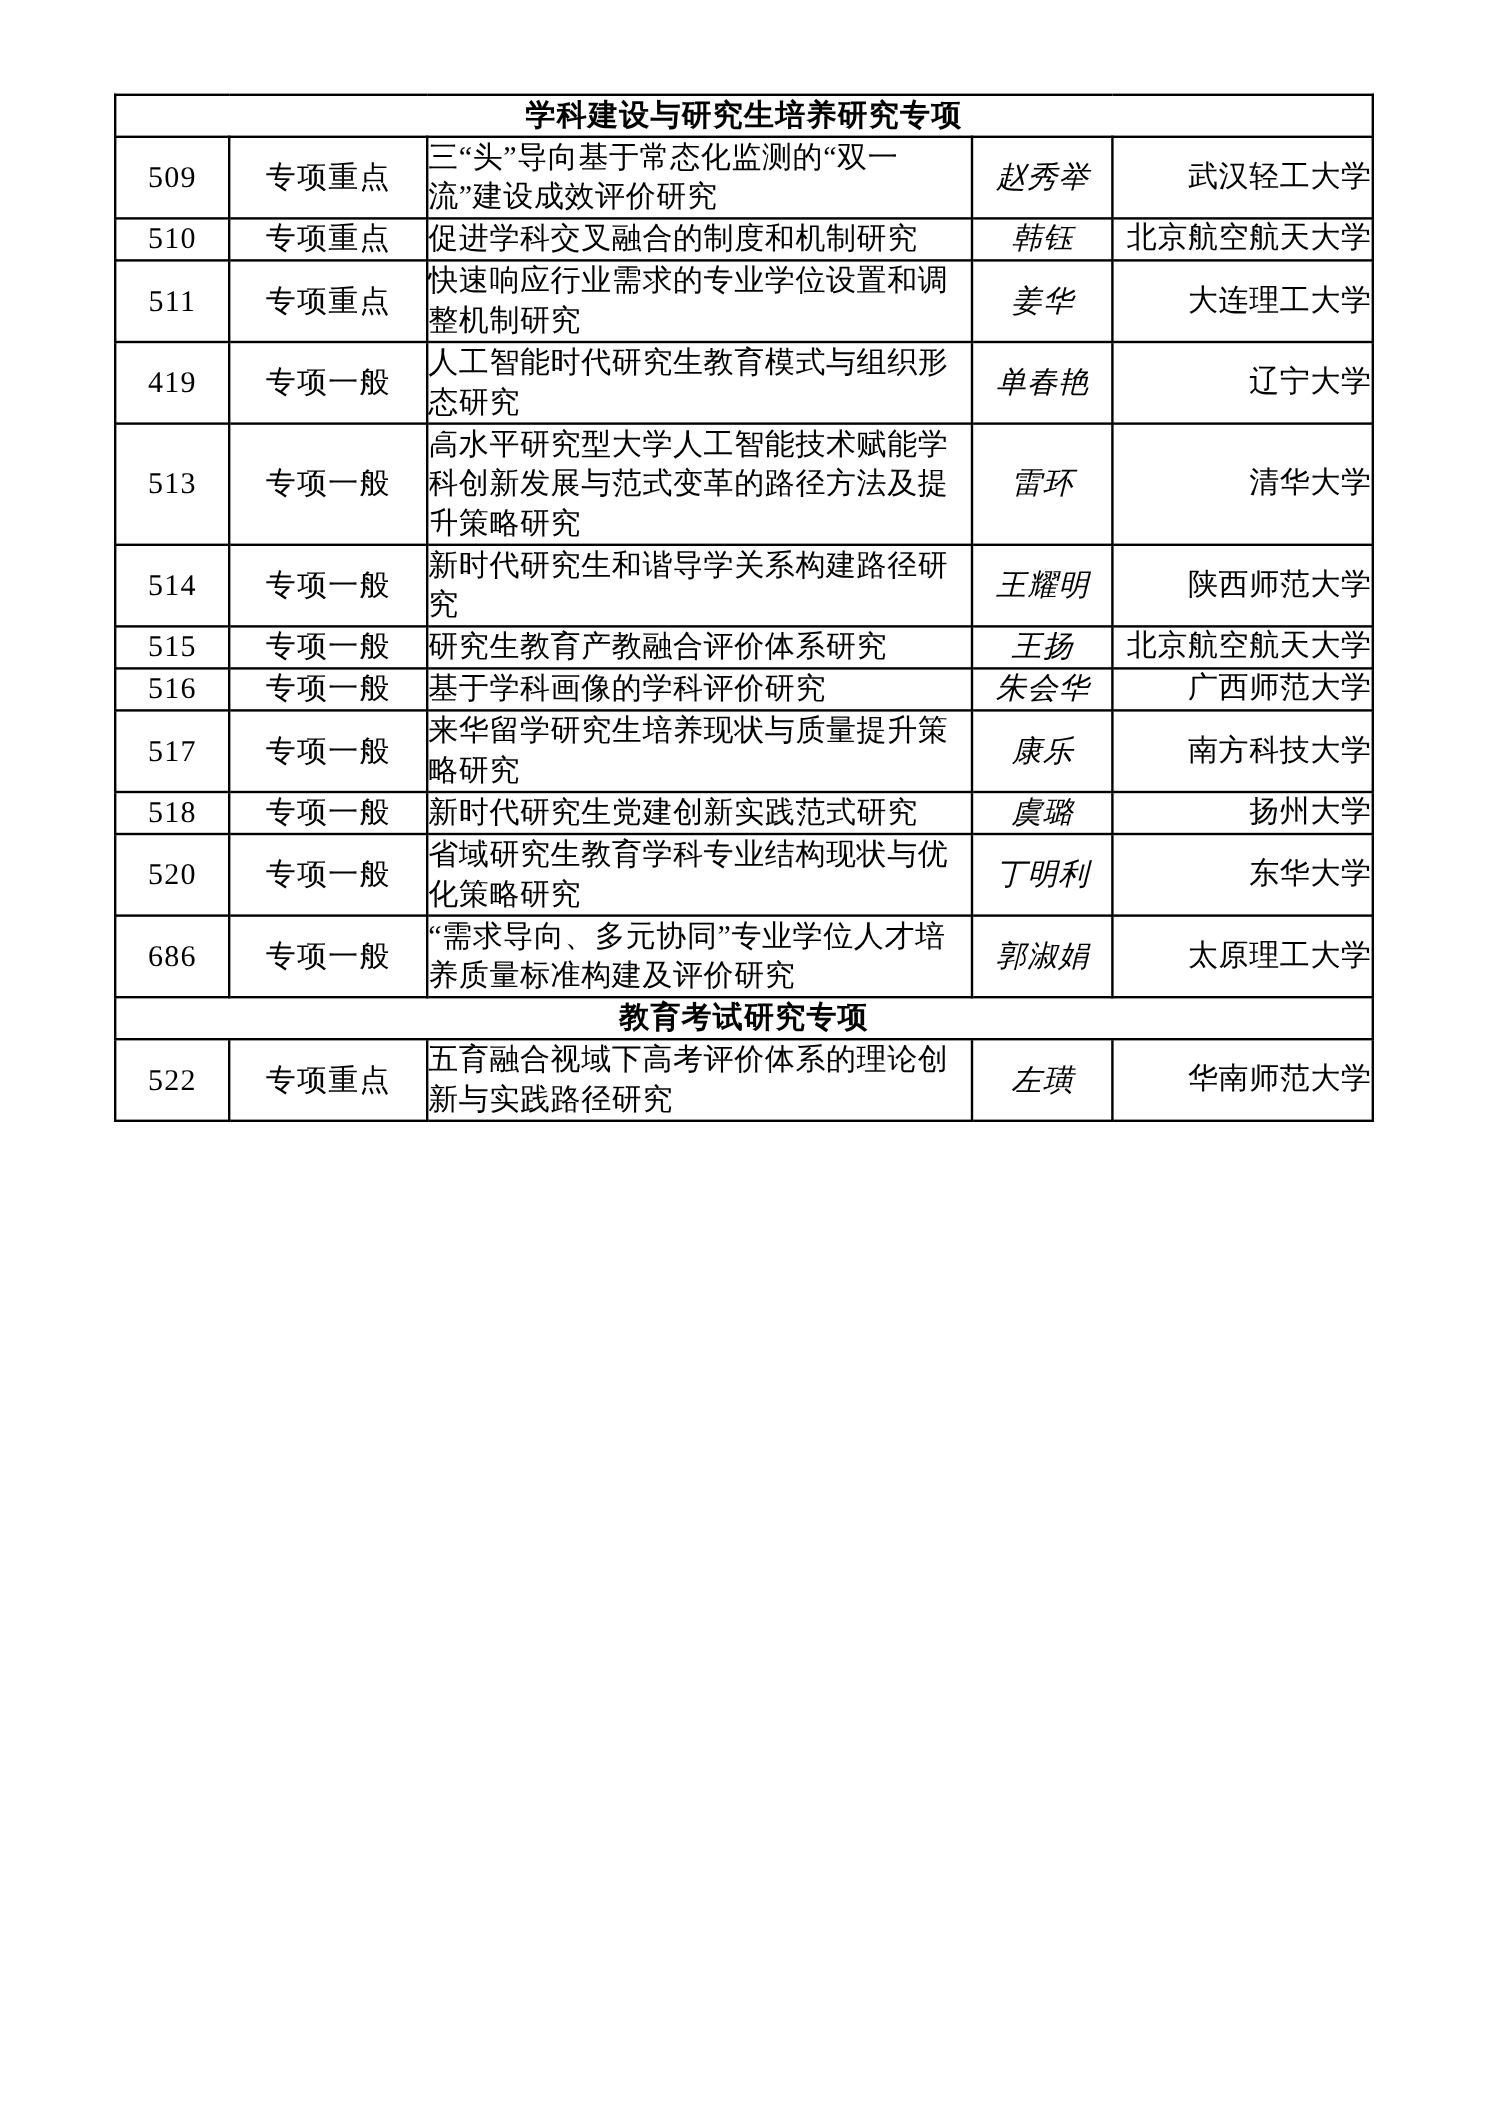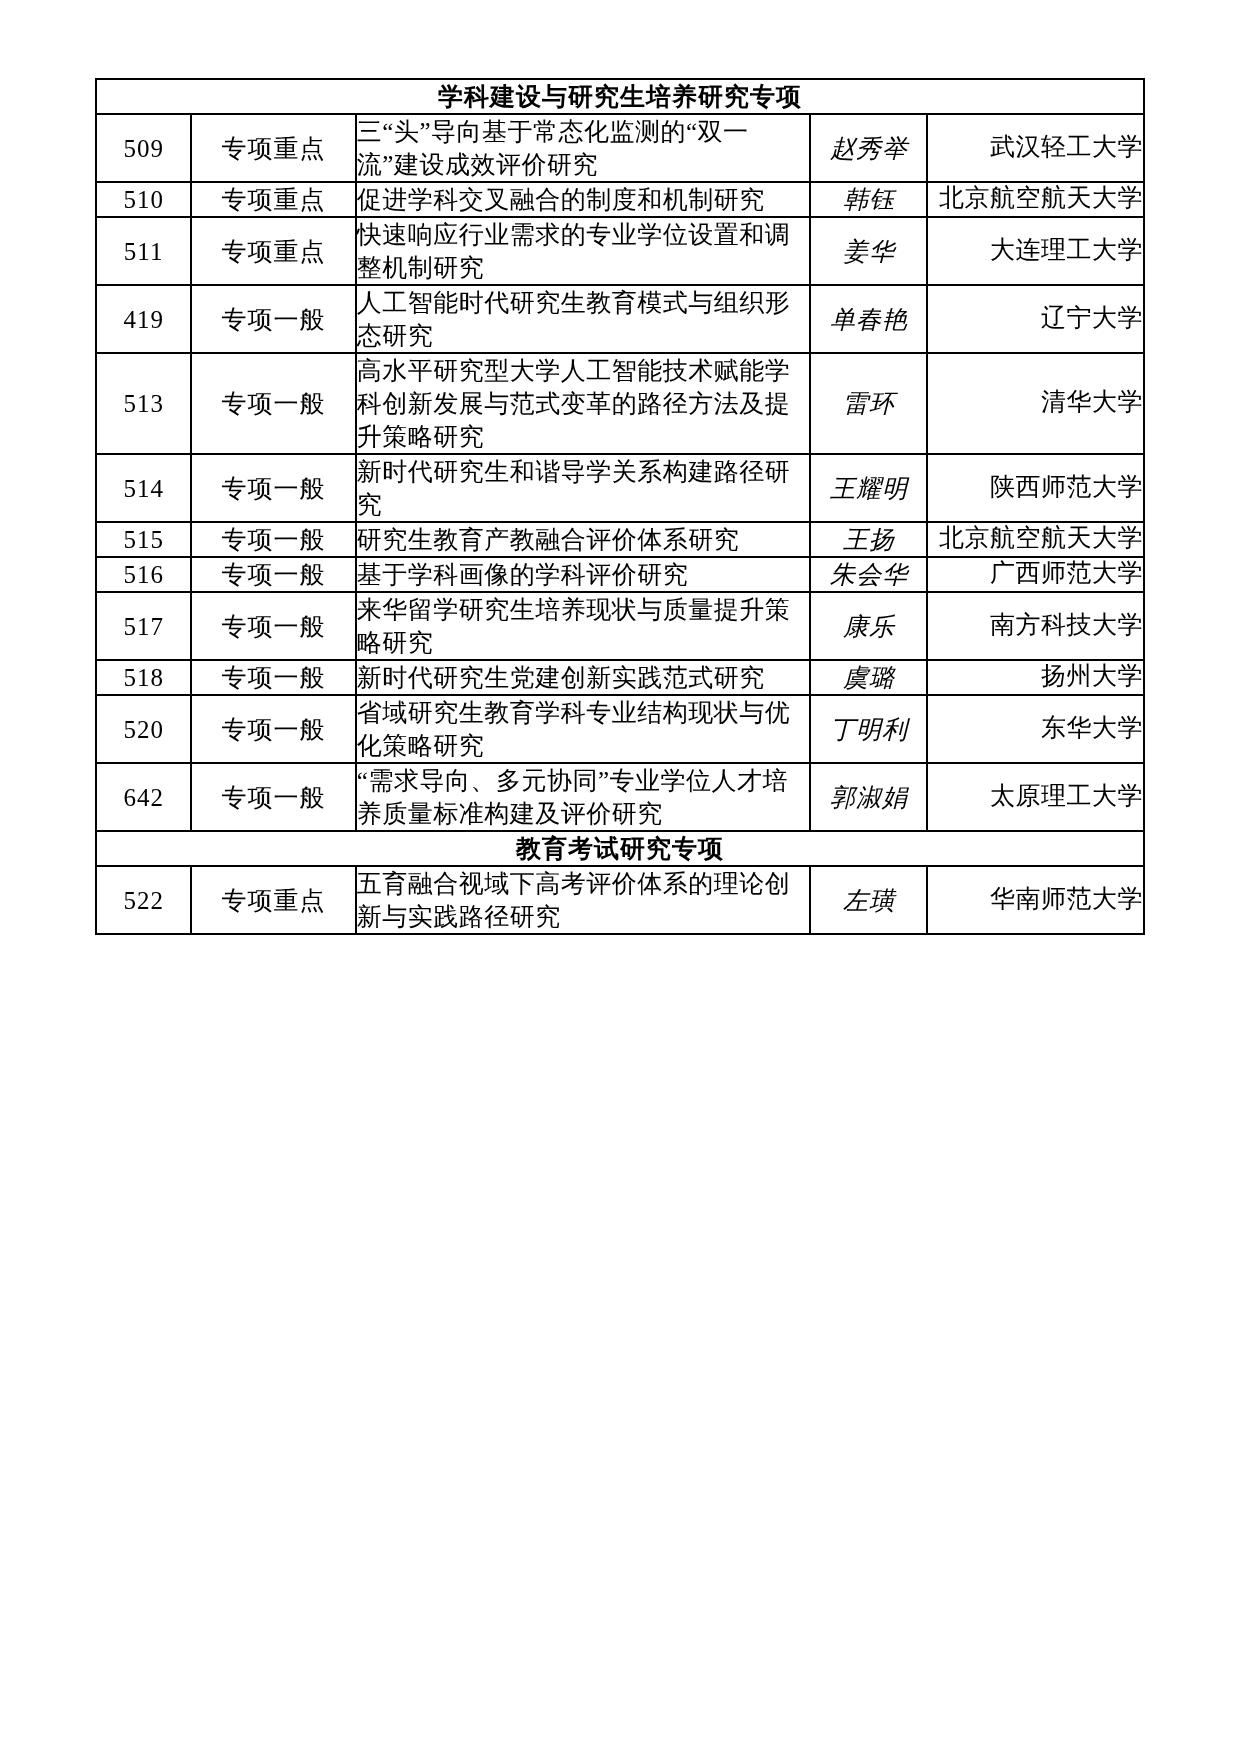--- a/index.html
+++ b/index.html
@@ -69,20 +69,21 @@
   .c-org {
     width: 200px;
     text-align: right;
     padding: 8px 8px 8px 12px;
     letter-spacing: 0.5px;
     font-family: Liberation Mono, monospace;
   }
   .clip-cell {
     height: 78px;
     overflow: hidden;
+    border-radius: 27px;
   }
 </style>
 </head>
 <body>
 
 <div class="page">
   <table class="doc-table">
     <colgroup>
       <col style="width:88px">
       <col style="width:152px">
@@ -178,21 +179,21 @@
 
       <tr>
         <td class="c-num">520</td>
         <td class="c-type">专项一般</td>
         <td class="c-title">省域研究生教育学科专业结构现状与优化策略研究</td>
         <td class="c-person">丁明利</td>
         <td class="c-org">东华大学</td>
       </tr>
 
       <tr>
-        <td class="c-num">642</td>
+        <td class="c-num">686</td>
         <td class="c-type">专项一般</td>
         <td class="c-title">“需求导向、多元协同”专业学位人才培养质量标准构建及评价研究</td>
         <td class="c-person">郭淑娟</td>
         <td class="c-org">太原理工大学</td>
       </tr>
 
       <tr class="section-row">
         <td colspan="5">教育考试研究专项</td>
       </tr>
 

